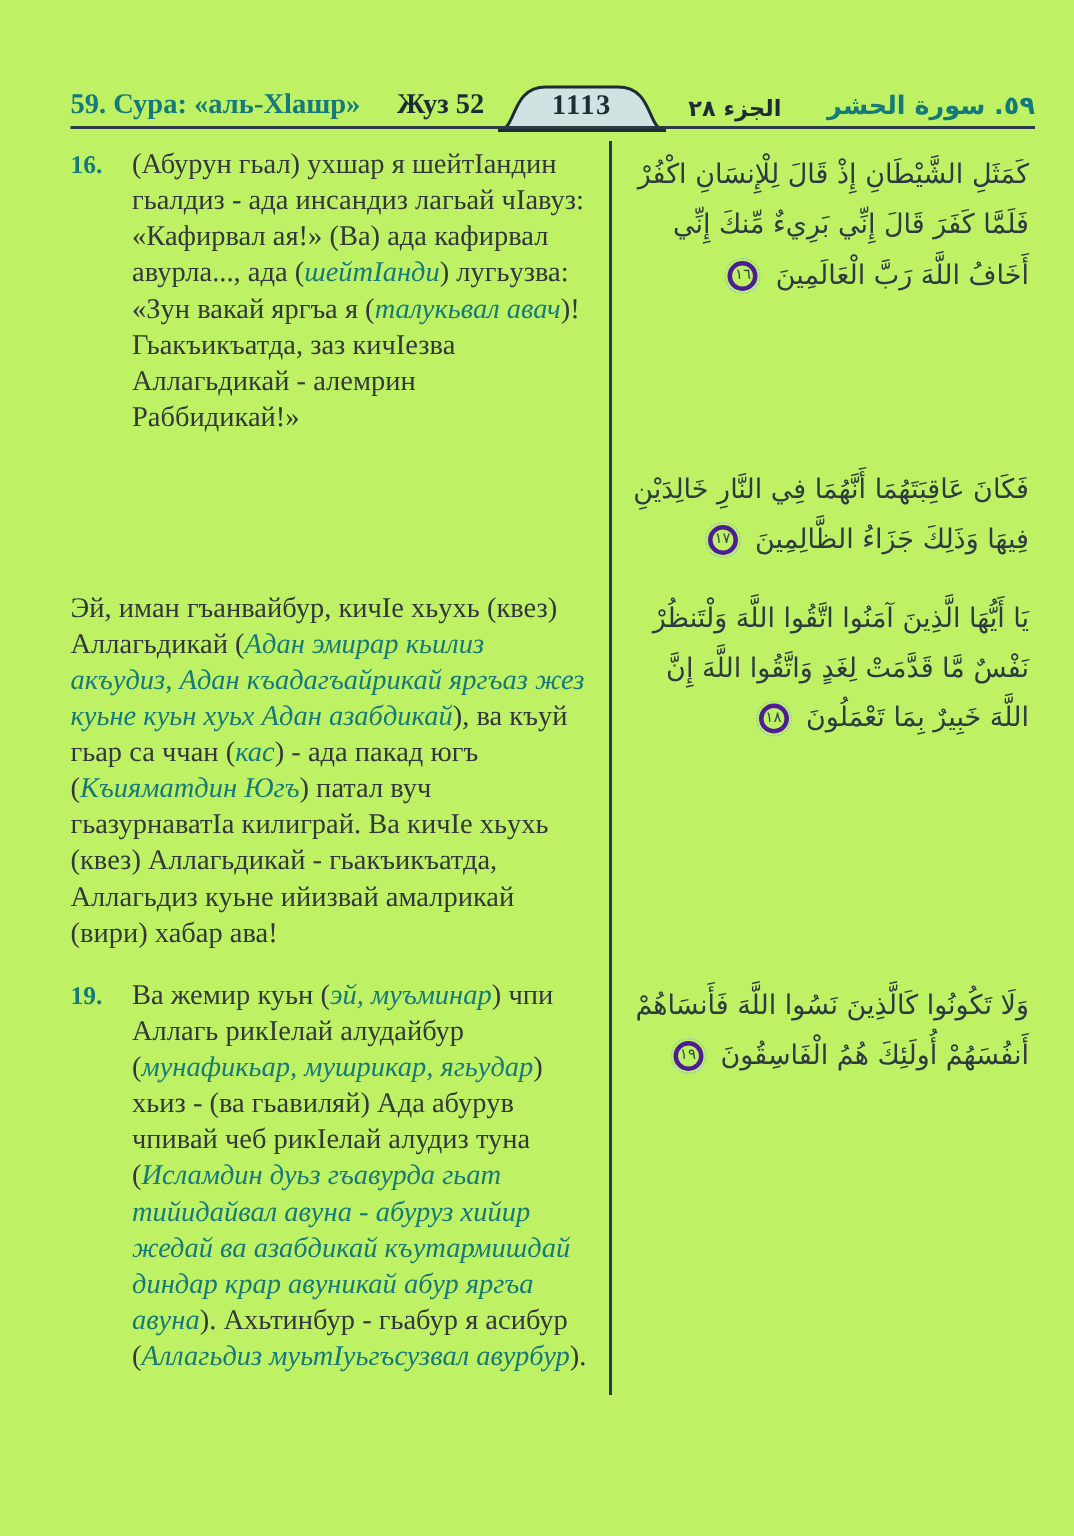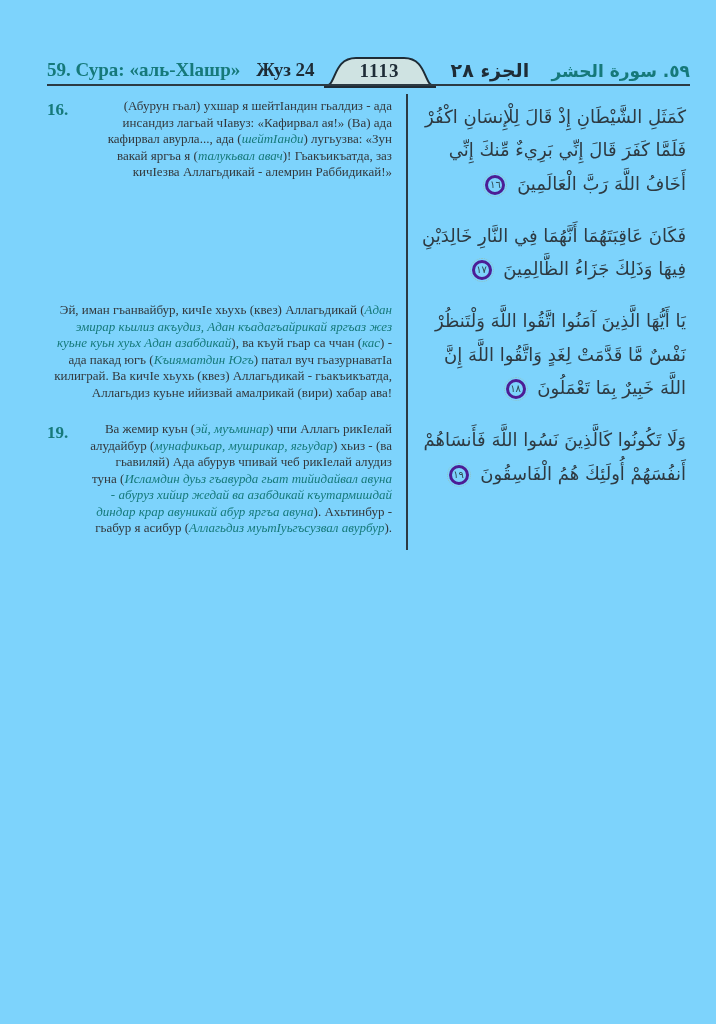--- a/index.html
+++ b/index.html
@@ -7,21 +7,21 @@
     --dark:#1e2c36;
     --body:#33383c;
     --rule:#2b3a43;
     --badge-fill:#cfe3e2;
   }
   *{margin:0;padding:0;box-sizing:border-box;}
   html,body{background:#ffffff;}
   .page{
     position:relative;
     width:716px;height:1024px;
-    background:#7dd3fc;
+    background:#bef264;
     font-family:"Liberation Serif","DejaVu Serif",serif;
     color:var(--body);
     overflow:hidden;
   }
   
   .header{
     position:relative;
     margin:50px 26px 0 47px;
     height:36px;
   }
@@ -50,21 +50,21 @@
     margin-bottom:-7px; 
   }
   .badge-wrap svg{display:block;}
   .badge-num{
     position:absolute;left:0;right:0;top:4px;
     text-align:center;
     font-size:19px;font-weight:bold;color:var(--dark);
     letter-spacing:1px;
   }
   .h-juz-ar{
-    font-size:19px;font-weight:bold;color:var(--dark);
+    font-size:15px;font-weight:bold;color:var(--dark);
     font-family:"DejaVu Sans",sans-serif;
     direction:rtl;margin-left:14px;margin-right:6px;white-space:nowrap;
   }
   .h-surah-ar{
     font-size:17px;font-weight:bold;color:var(--teal);
     font-family:"DejaVu Sans",sans-serif;
     direction:rtl;margin-left:auto;white-space:nowrap;
   }
   
   .grid{
@@ -77,21 +77,21 @@
     padding:4px 14px 13px 0;
     display:flex;
   }
   .v-num{
     flex:0 0 41px;
     font-size:17px;font-weight:bold;color:var(--teal);
     padding-top:2px;
   }
   .v-text{
     flex:1;
-    font-size:13px;line-height:1.27;color:var(--body);text-align:right;
+    font-size:19px;line-height:1.27;color:var(--body);
   }
   .v-text .accent{
     color:var(--teal);
     font-style:italic;
   }
   .a-cell{
     padding:6px 4px 13px 12px;
     direction:rtl;
     text-align:right;
     font-family:"DejaVu Sans",sans-serif;
@@ -112,21 +112,21 @@
   }
 </style>
 </head>
 <body>
 
 <div class="page">
 
   <header class="header">
     <div class="header-inner">
       <span class="h-title">59. Сура: «аль-Хlашр»</span>
-      <span class="h-juz">Жуз 24</span>
+      <span class="h-juz">Жуз 52</span>
       <div class="badge-wrap">
         <svg width="114" height="32" viewBox="0 0 114 32">
           <path d="M1,31 C14,31 9,2 33,2 L81,2 C105,2 100,31 113,31 Z" fill="#cfe3e2" stroke="#1e2c36" stroke-width="2"></path>
         </svg>
         <span class="badge-num">1113</span>
       </div>
       <span class="h-juz-ar">الجزء ٢٨</span>
       <span class="h-surah-ar">٥٩. سورة الحشر</span>
     </div>
     <div class="header-rule"></div>

